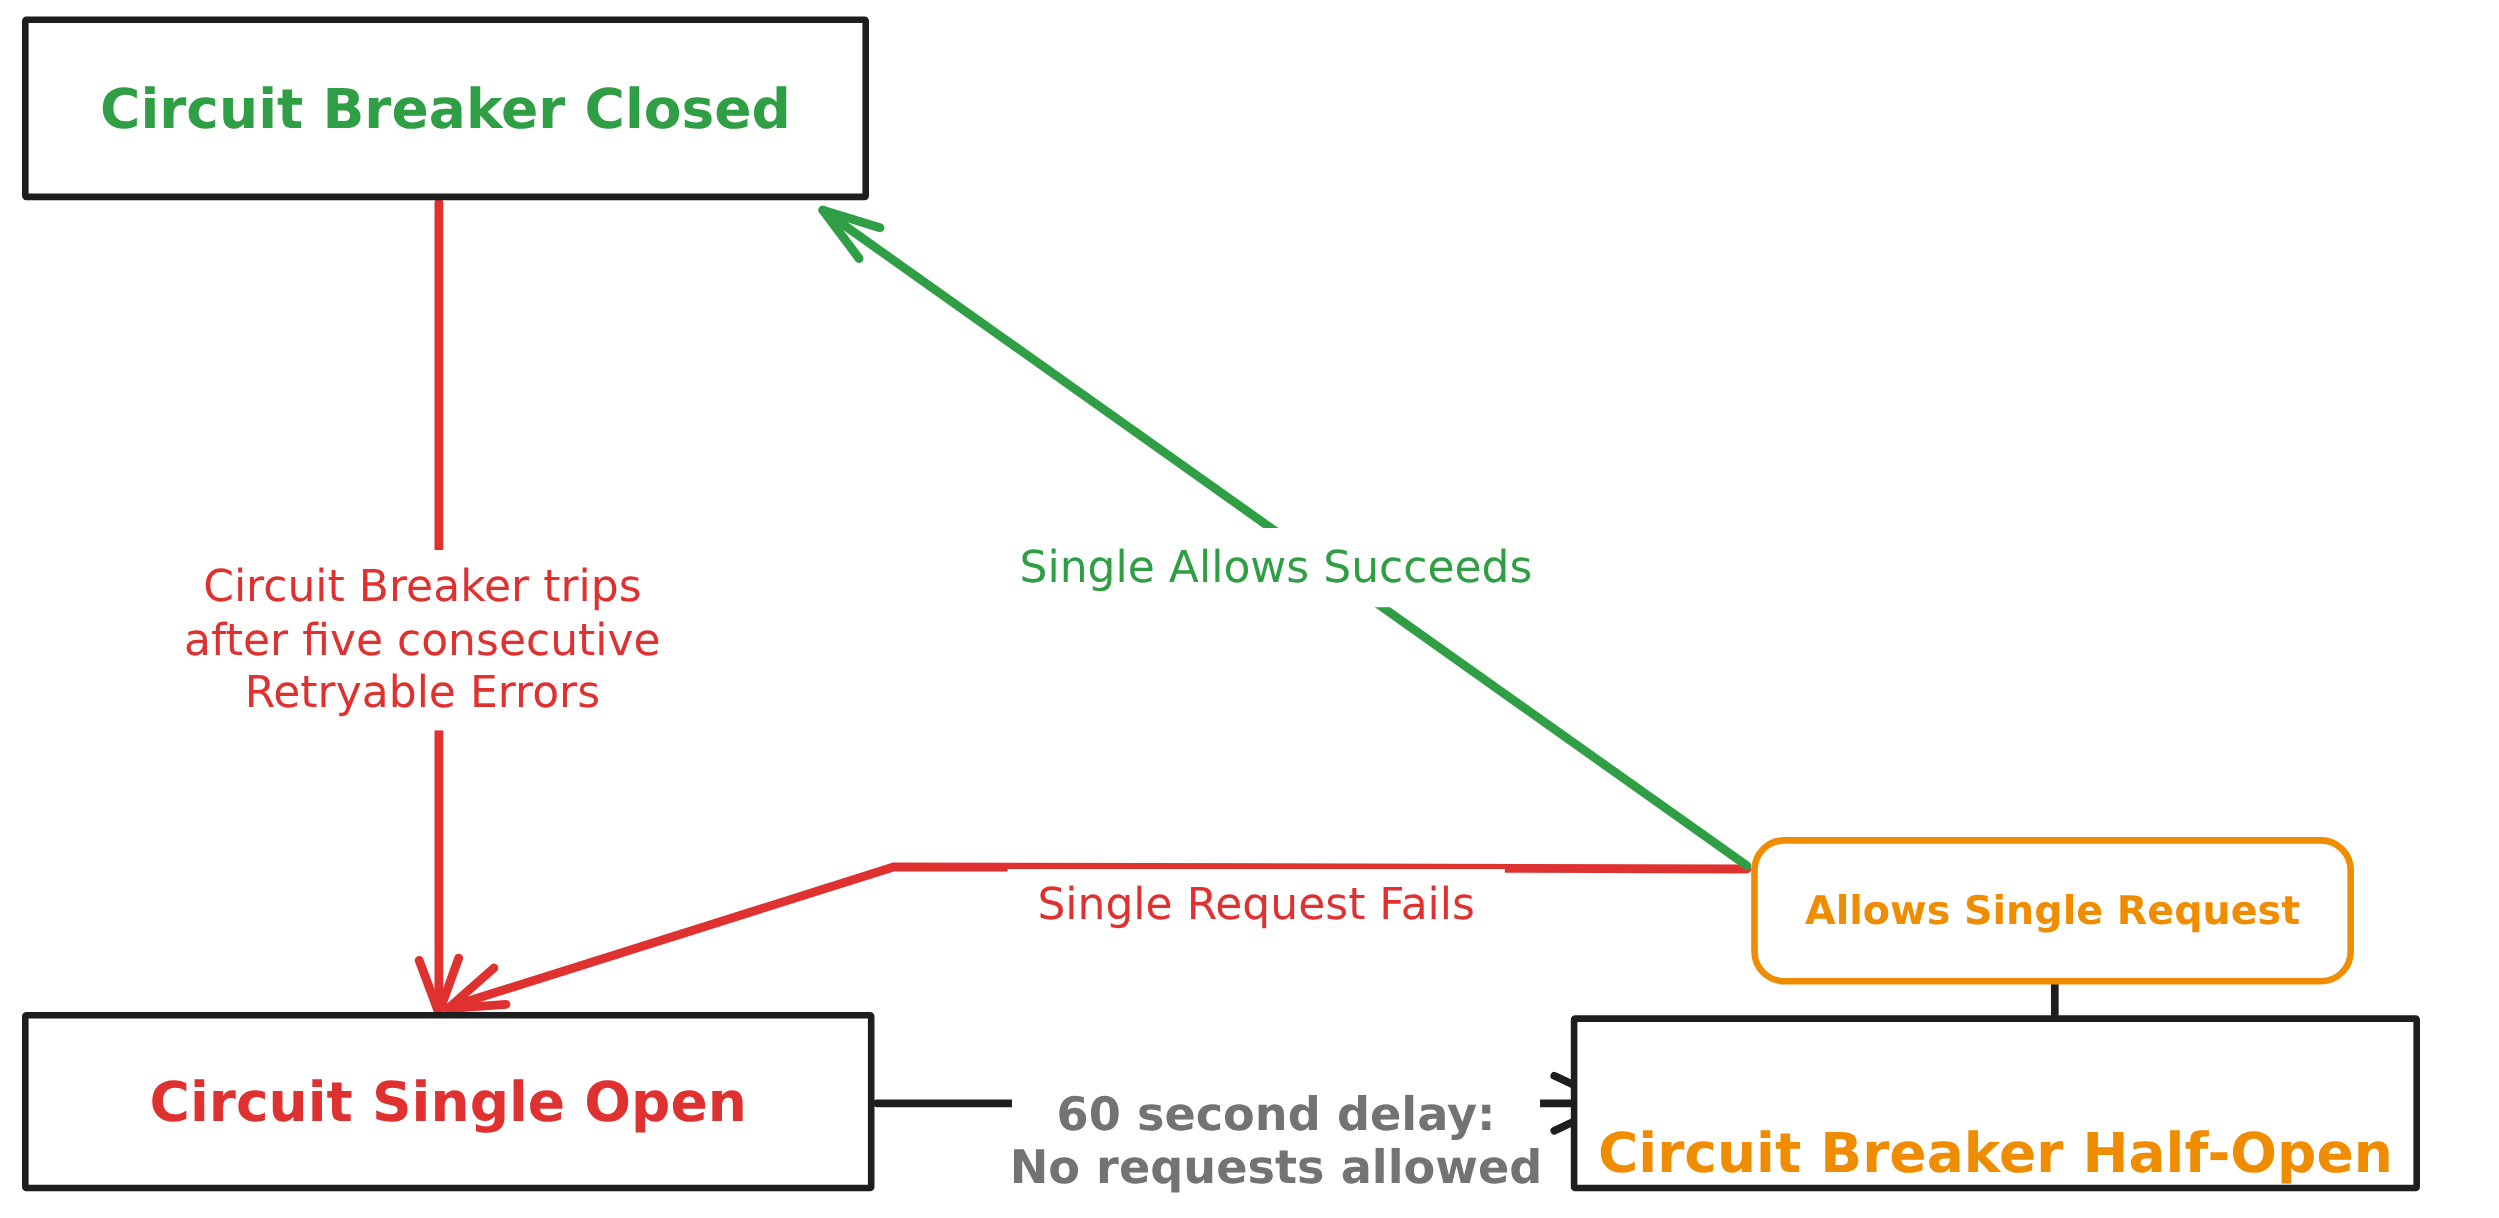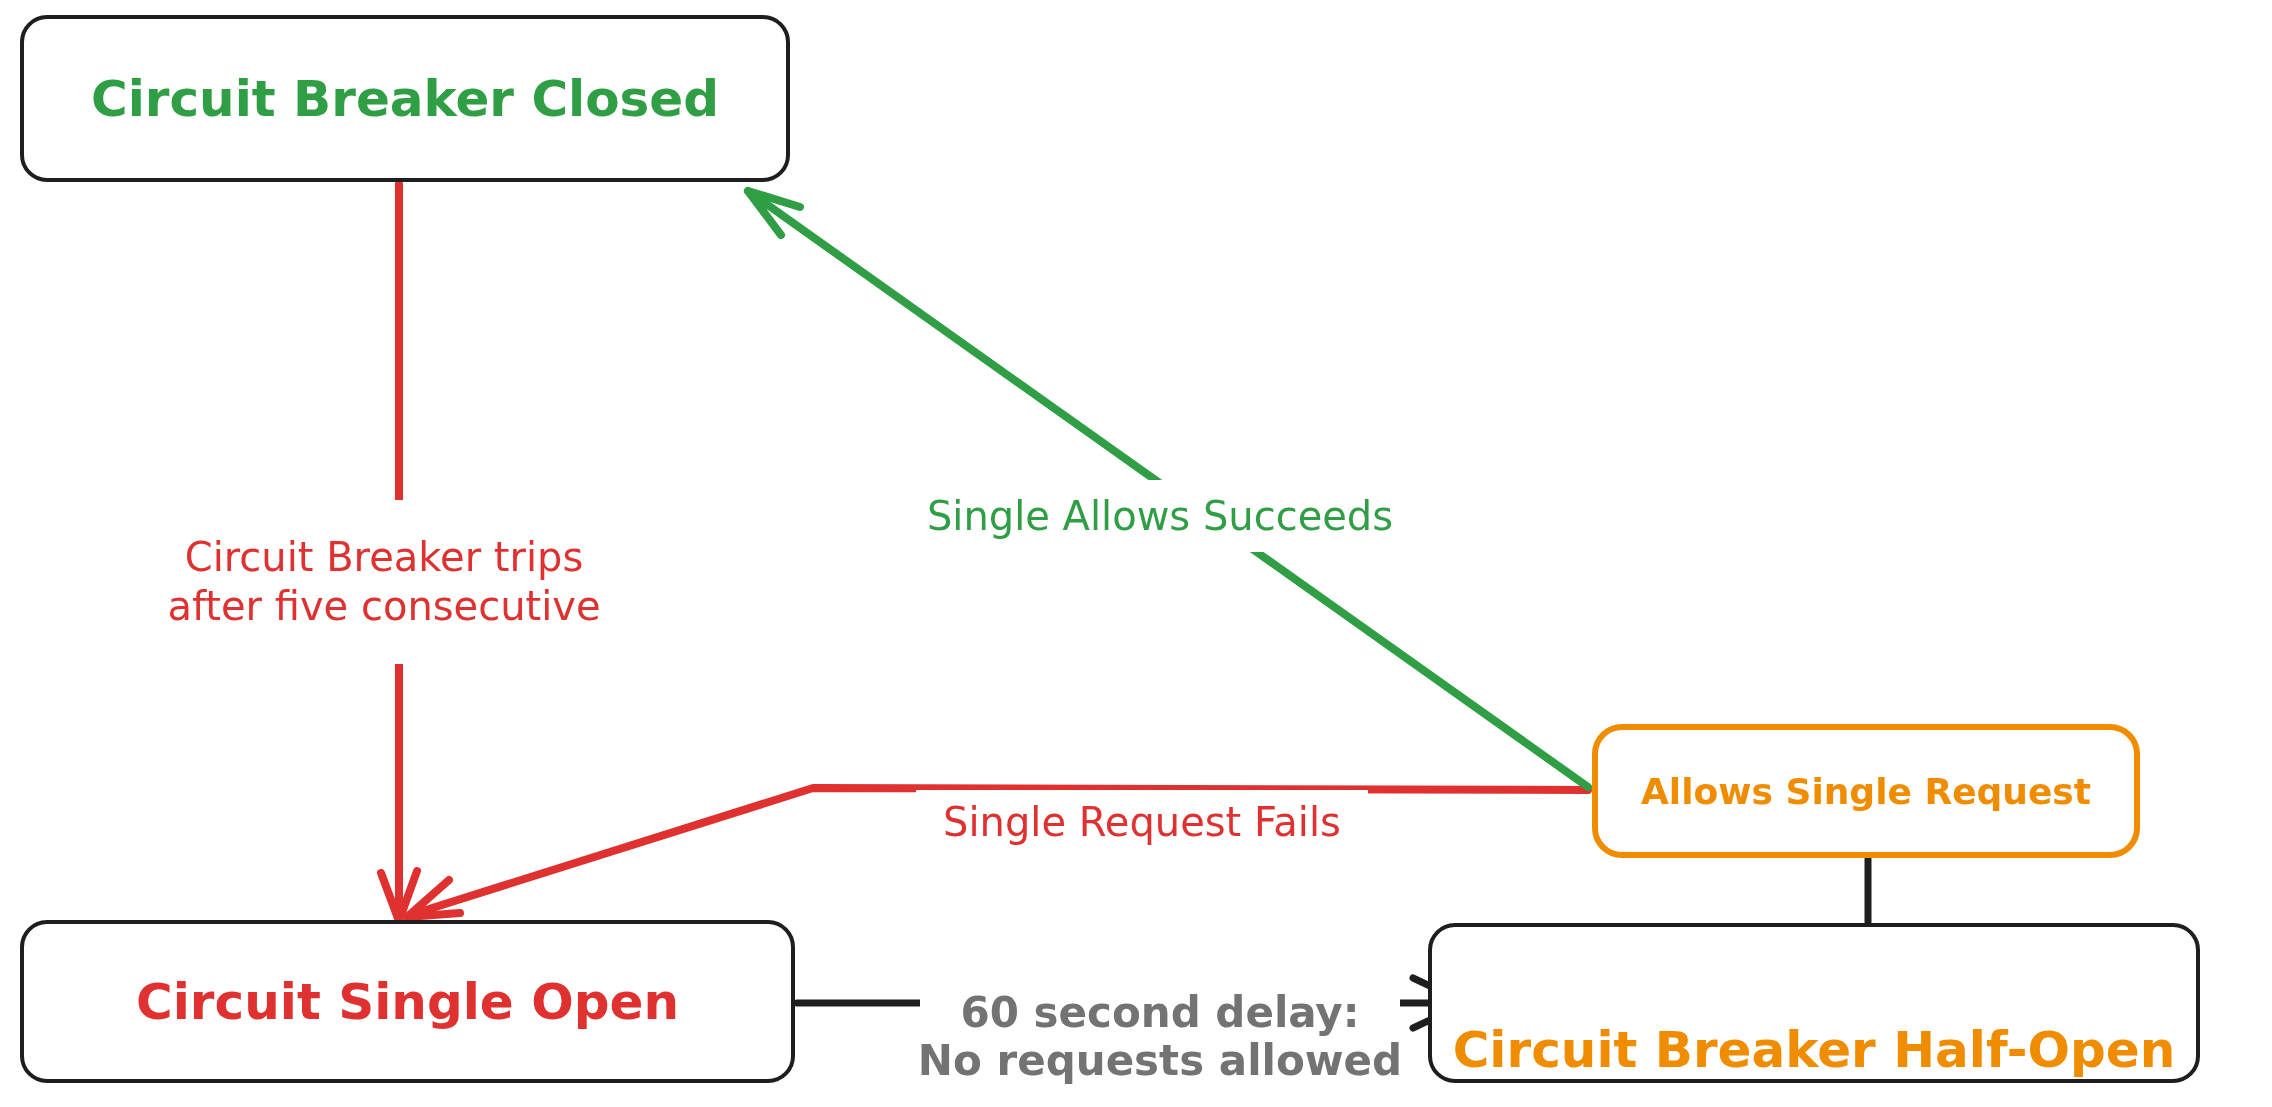--- a/index.html
+++ b/index.html
@@ -22,22 +22,22 @@
     width: 2272px;
     height: 1107px;
   }
   .node {
     position: absolute;
     display: flex;
     align-items: center;
     justify-content: center;
     background: #ffffff;
     box-sizing: border-box;
-    border: 4px solid #c2410c;
-    border-radius: 27px;
+    border: 6px solid #c2410c;
+    border-radius: 4px;
     z-index: 2;
   }
   .node .node-label {
     font-size: 50px;
     font-weight: bold;
     letter-spacing: 0px;
     white-space: nowrap;
   }
   .node-closed   { left: 20px;   top: 15px;  width: 770px; height: 167px; }
   .node-open     { left: 20px;   top: 920px; width: 775px; height: 163px; }
@@ -107,27 +107,28 @@
   </div>
 
   <div class="node node-open" style="border-color: rgb(30, 30, 30);">
     <span class="node-label" style="color: rgb(224, 49, 49);">Circuit Single Open</span>
   </div>
 
   <div class="node node-halfopen" style="border-color: rgb(30, 30, 30);">
     <span class="node-label" style="color: rgb(240, 140, 0);">Circuit Breaker Half-Open</span>
   </div>
 
-  <div class="node node-allows" style="border-color: rgb(240, 140, 0);">
+  <div class="node node-allows" style="border-color: rgb(240, 140, 0); margin-top: 37px;">
     <span class="node-label" style="color: rgb(240, 140, 0);">Allows Single Request</span>
   </div>
 
   <div class="edge-label label-trip" style="color: rgb(224, 49, 49);">
     <span class="line">Circuit Breaker trips</span>
     <span class="line">after five consecutive</span>
+    <span class="line">Retryable Errors</span>
   </div>
 
   <div class="edge-label label-succeeds" style="color: rgb(47, 158, 68);">Single Allows Succeeds</div>
 
   <div class="edge-label label-fails" style="color: rgb(224, 49, 49);">Single Request Fails</div>
 
   <div class="edge-label label-delay" style="color: #737373;">
     <span class="line">60 second delay:</span>
     <span class="line">No requests allowed</span>
   </div>

